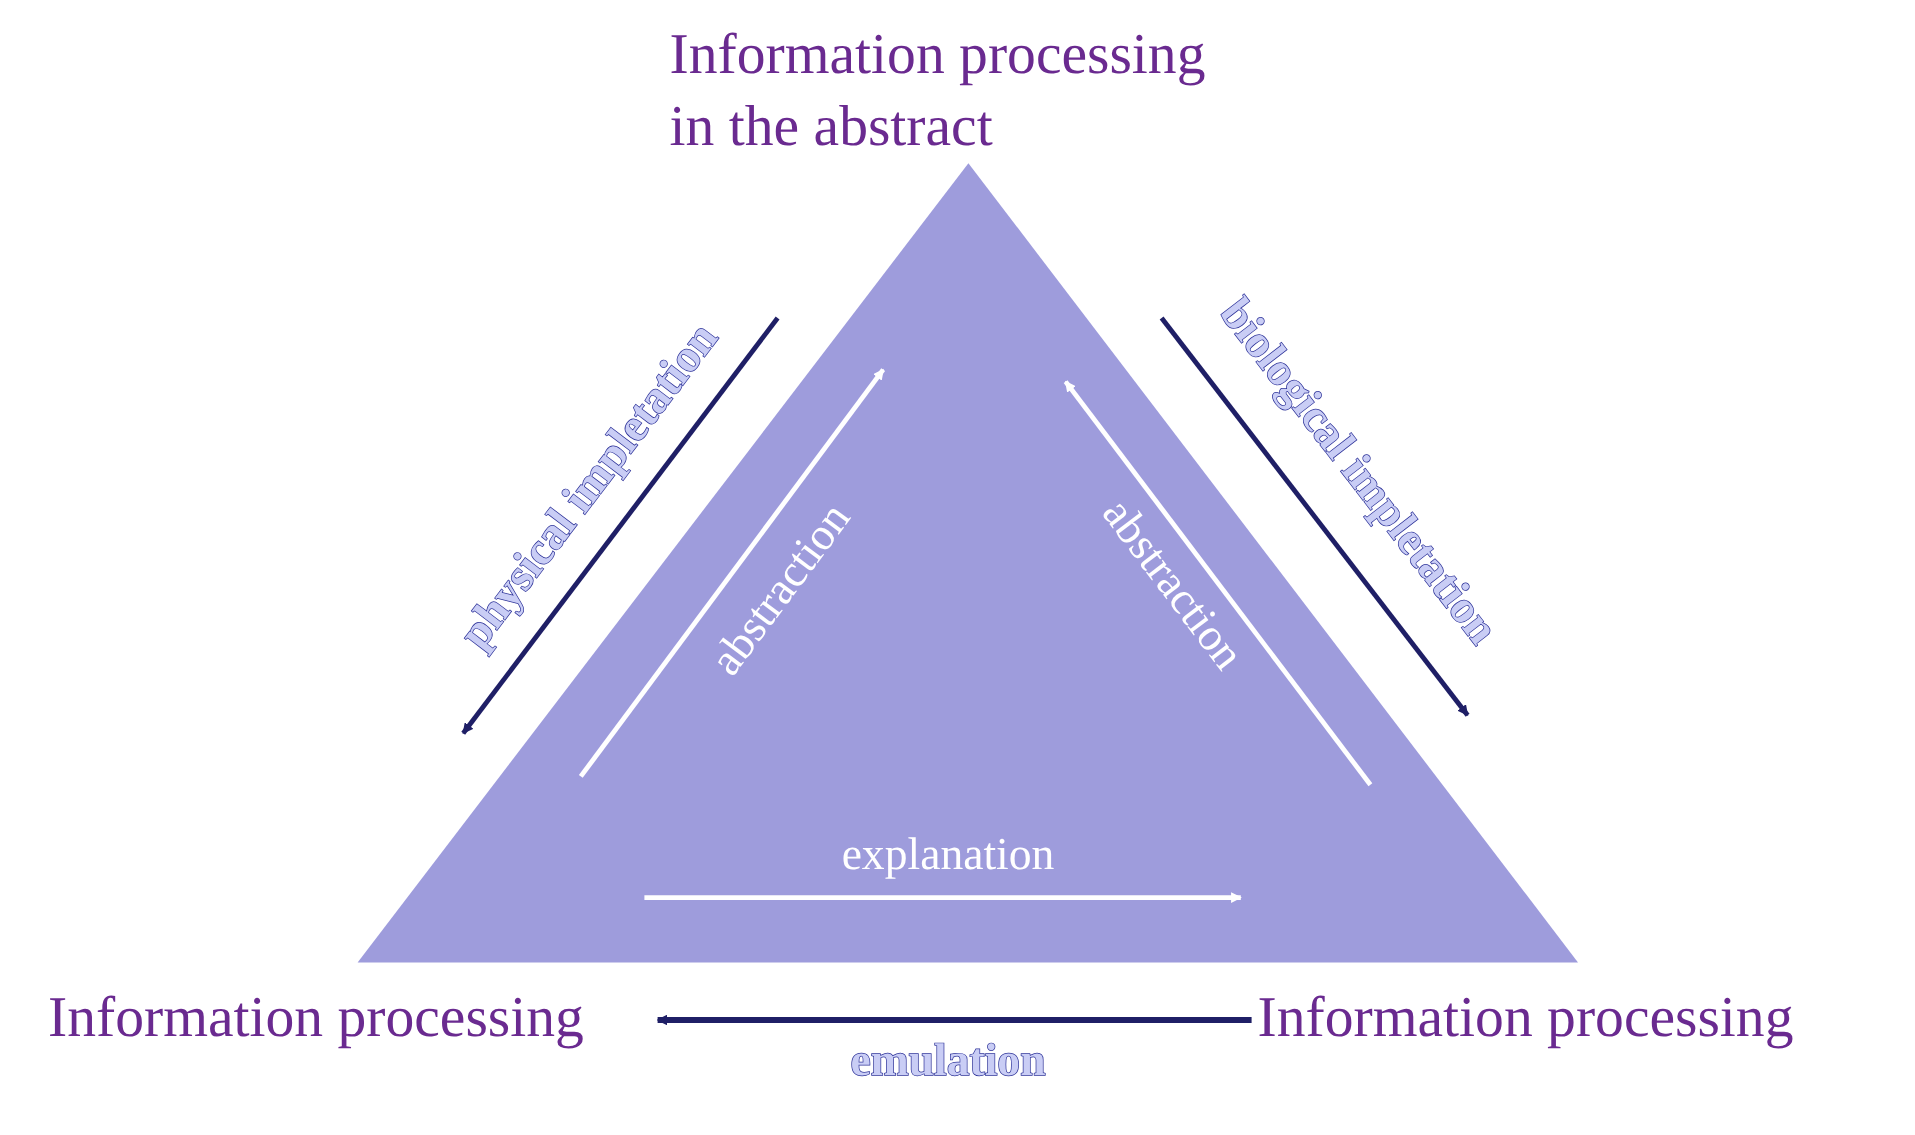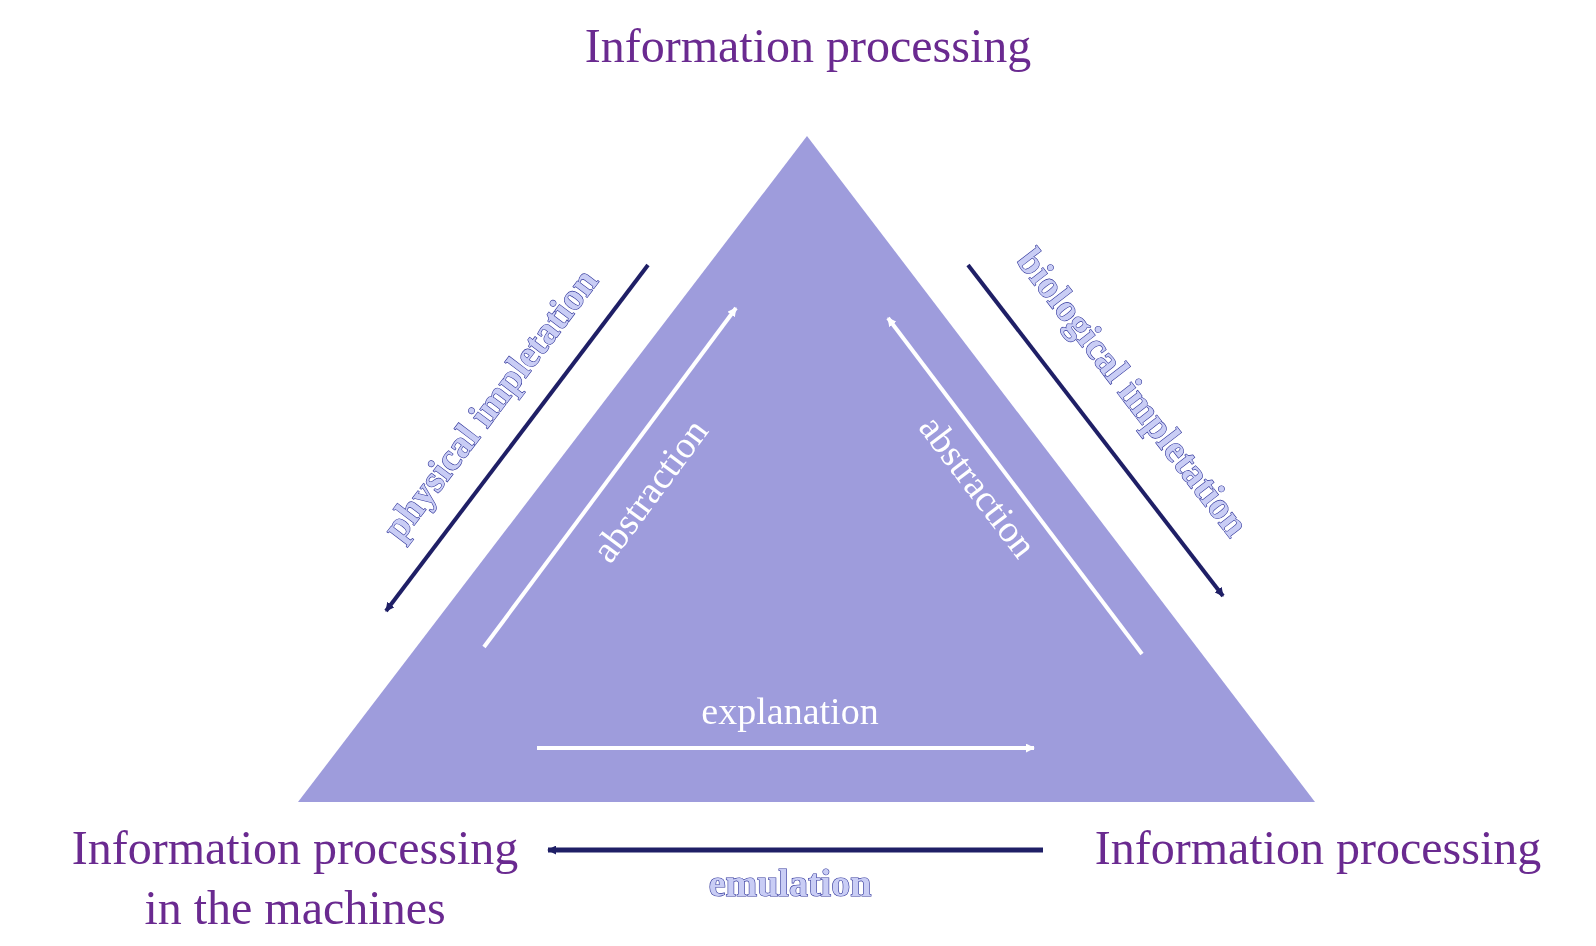--- a/index.html
+++ b/index.html
@@ -1,20 +1,19 @@
 <!DOCTYPE html>
 <html><head>
   <meta charset="utf-8">
   <style>
     html, body { margin: 0; padding: 0; background: #ffffff; }
     body { width: 1596px; height: 946px; overflow: hidden; position: relative; }
     #diagram { position: absolute; left: 0; top: 0; width: 1596px; height: 946px; }
     .node-label {
       position: absolute;
-      text-align: center;
       font-family: "Liberation Serif", "DejaVu Serif", serif;
       font-size: 48px;
       line-height: 60px;
       white-space: nowrap;
     }
     .node-label span { display: block; }
     #node-top { left: 558px; top: 16px; width: 500px; }
     #node-left { left: 40px; top: 818px; width: 510px; }
     #node-right { left: 1048px; top: 818px; width: 540px; }
     svg text { font-family: "Liberation Serif", "DejaVu Serif", serif; }
@@ -54,21 +53,21 @@
     <text id="label-biological" class="outlined-text" text-anchor="middle" transform="translate(1123,400) rotate(52.3)" fill="#c9cdf5" stroke="#2e3399">biological impletation</text>
     <text id="label-emulation" class="outlined-text" text-anchor="middle" x="790" y="896" fill="#c9cdf5" stroke="#2e3399">emulation</text>
 
     <text id="label-abs-left" class="white-text" fill="#ffffff" text-anchor="middle" transform="translate(660,498) rotate(-53.4)">abstraction</text>
     <text id="label-abs-right" class="white-text" fill="#ffffff" text-anchor="middle" transform="translate(968,494) rotate(52.8)">abstraction</text>
     <text id="label-explanation" class="white-text" fill="#ffffff" text-anchor="middle" x="790" y="724">explanation</text>
   </svg>
 
   <div id="node-top" class="node-label" style="color: rgb(106, 42, 144);">
     <span>Information processing</span>
+    <span>in the abstract</span>
   </div>
   <div id="node-left" class="node-label" style="color: rgb(106, 42, 144);">
     <span>Information processing</span>
-    <span>in the machines</span>
   </div>
   <div id="node-right" class="node-label" style="color: rgb(106, 42, 144);">
     <span>Information processing</span>
   </div>
 </div>
 
 </body></html>

